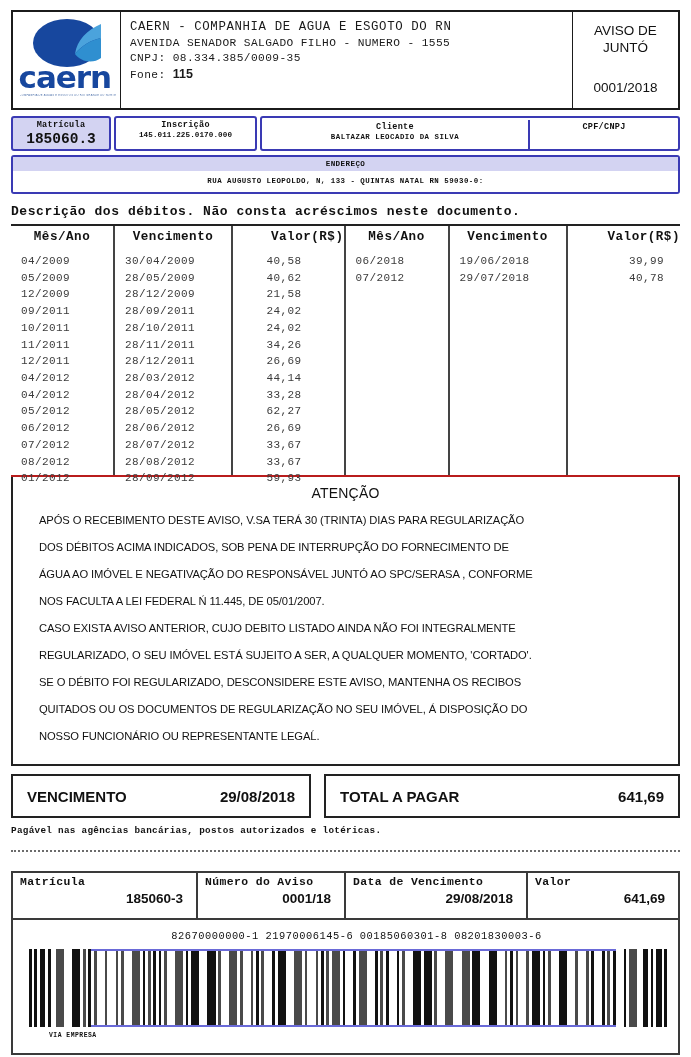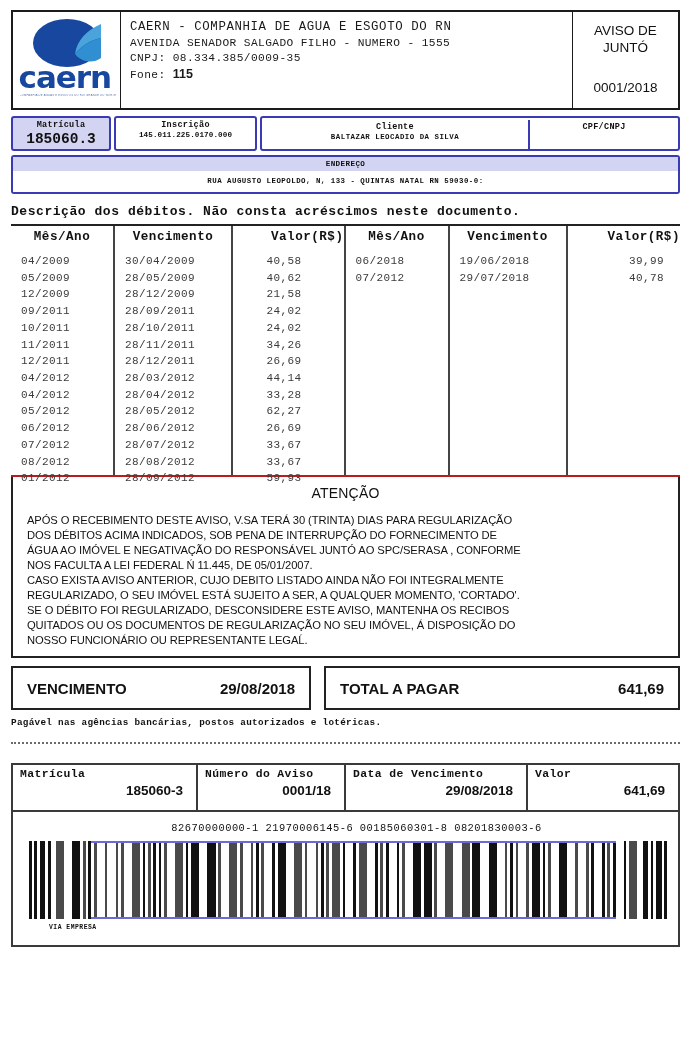--- a/index.html
+++ b/index.html
@@ -194,21 +194,21 @@
     text-align: center;
     font-size: 14px;
     margin-bottom: 12px;
     letter-spacing: 0.2px;
   }
   .att-body {
     font-size: 11.2px;
     line-height: 1.34;
     letter-spacing: -0.1px;
   }
-  .att-body p { margin: 0; }
+  .att-body p { margin: 12px; }
 
   
   .totals {
     display: flex;
     margin-top: 8px;
     gap: 13px;
     height: 44px;
   }
   .tbox {
     border: 2px solid #222;

